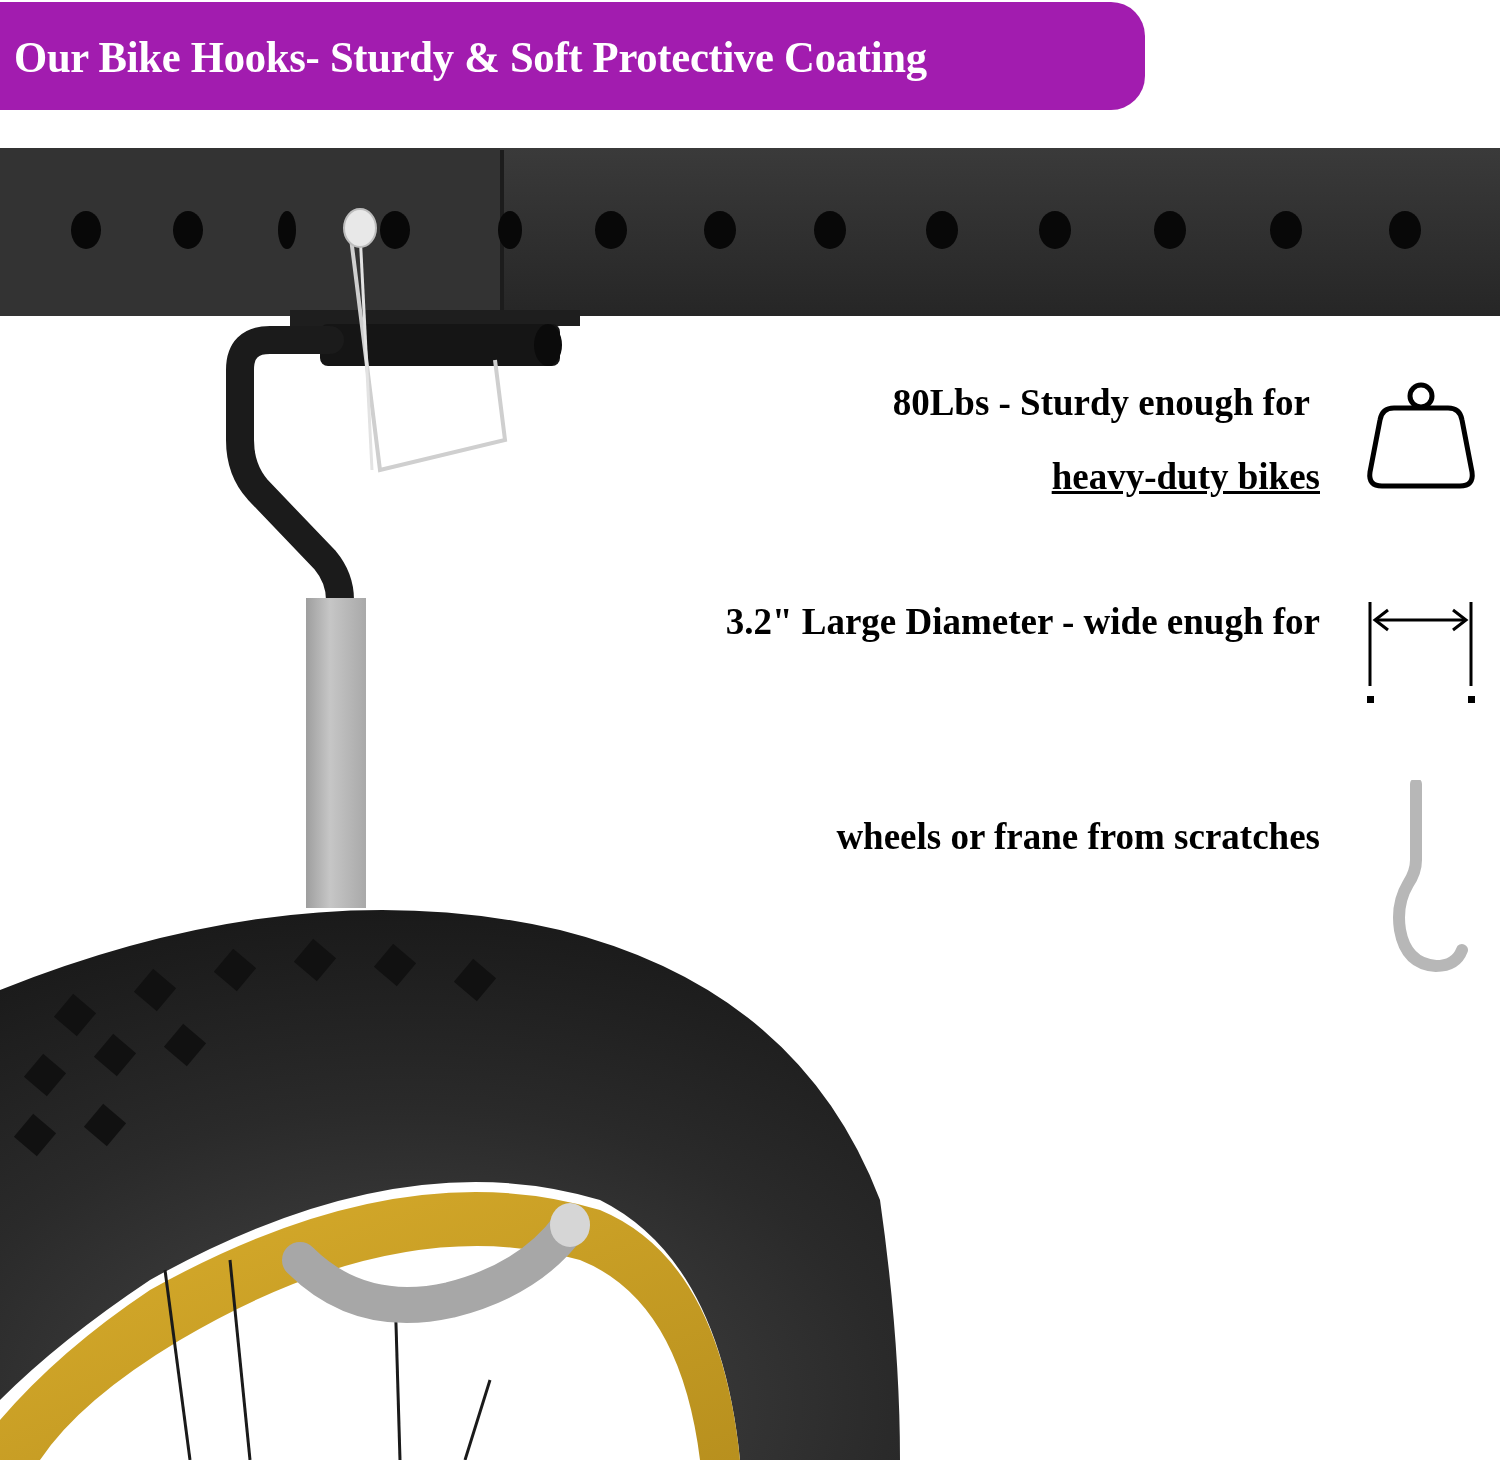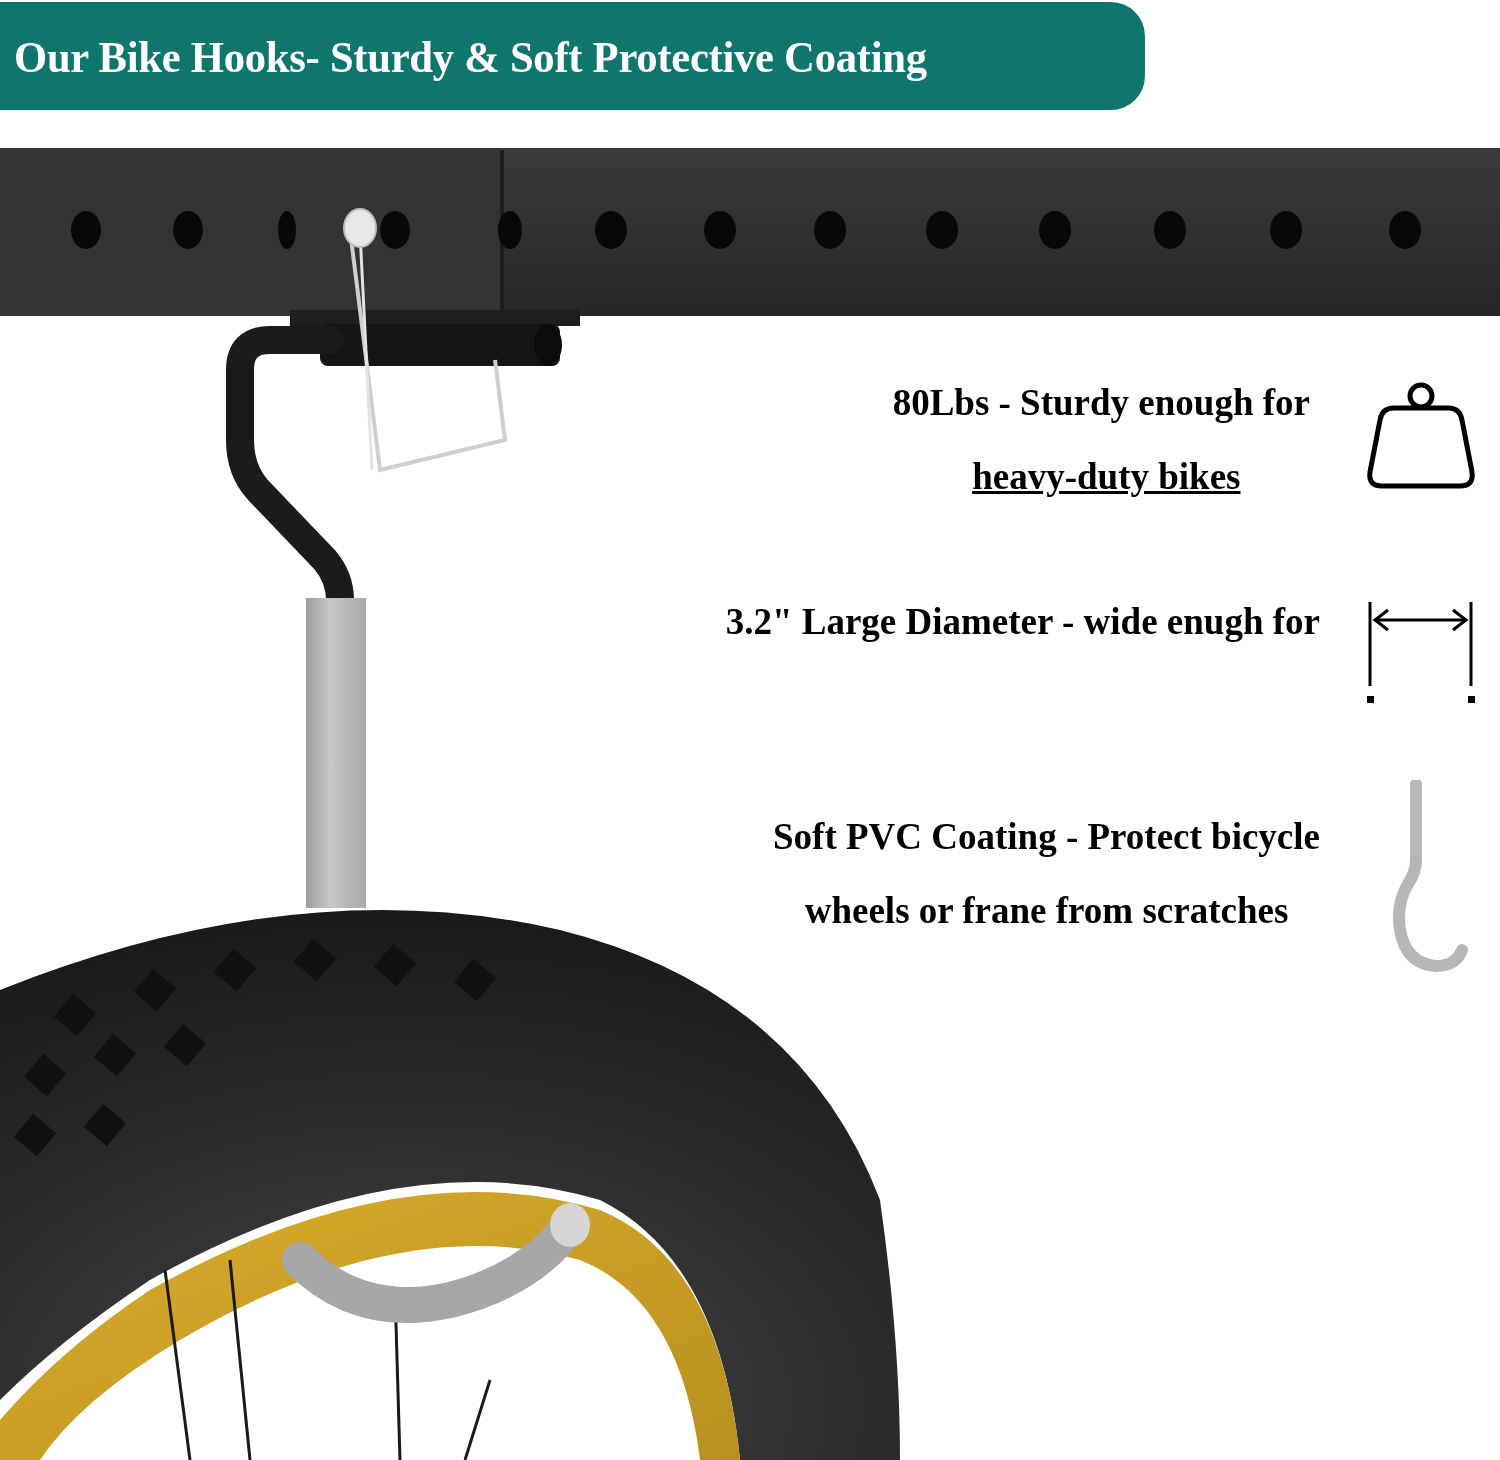--- a/index.html
+++ b/index.html
@@ -1,20 +1,20 @@
 <!DOCTYPE html>
 <html><head>
   <meta charset="utf-8">
   <style>
     html, body { margin: 0; padding: 0; }
     body { width: 1500px; height: 1460px; background: #ffffff; position: relative; overflow: hidden; font-family: "Liberation Serif", serif; }
-    .banner { position: absolute; left: 0; top: 2px; width: 1145px; height: 108px; background: #0f766e; border-radius: 0 34px 34px 0; }
+    .banner { position: absolute; left: 0; top: 2px; width: 1145px; height: 108px; background: #a21caf; border-radius: 0 34px 34px 0; }
     .banner-title { position: absolute; left: 14px; top: 30px; color: #fff; font-weight: bold; font-size: 44px; letter-spacing: -0.3px; transform: scaleX(0.97); transform-origin: left; white-space: nowrap; }
     svg.scene { position: absolute; left: 0; top: 0; }
-    .feature { position: absolute; right: 180px; text-align: center; font-weight: bold; font-size: 37px; color: #000; line-height: 74px; white-space: nowrap; }
+    .feature { position: absolute; right: 180px; text-align: right; font-weight: bold; font-size: 37px; color: #000; line-height: 74px; white-space: nowrap; }
     .feature span { display: block; }
     .icon { position: absolute; }
   </style>
 </head>
 <body>
 
 <div class="banner">
   <div class="banner-title">Our Bike Hooks- Sturdy &amp; Soft Protective Coating</div>
 </div>
 
@@ -121,18 +121,17 @@
   <line x1="8" y1="2" x2="8" y2="86" stroke="#000" stroke-width="3"></line>
   <line x1="109" y1="2" x2="109" y2="86" stroke="#000" stroke-width="3"></line>
   <rect x="5" y="96" width="7" height="7" fill="#000"></rect>
   <rect x="106" y="96" width="7" height="7" fill="#000"></rect>
   <line x1="13" y1="20" x2="104" y2="20" stroke="#000" stroke-width="3"></line>
   <polyline points="26,10 13,20 26,30" fill="none" stroke="#000" stroke-width="3"></polyline>
   <polyline points="91,10 104,20 91,30" fill="none" stroke="#000" stroke-width="3"></polyline>
 </svg>
 
 <div class="feature" style="top:800px;">
-  <span>Soft PVC Coating - Protect bicycle</span>
   <span>wheels or frane from scratches</span>
 </div>
 <svg class="icon" style="left:1392px; top:780px;" width="80" height="195" viewBox="0 0 80 195">
   <path d="M24 4 L24 80 Q24 92 16 104 Q4 124 8 150 Q14 184 44 186 Q64 186 70 170" fill="none" stroke="#b7b7b7" stroke-width="12" stroke-linecap="round"></path>
 </svg>
 
 </body></html>

